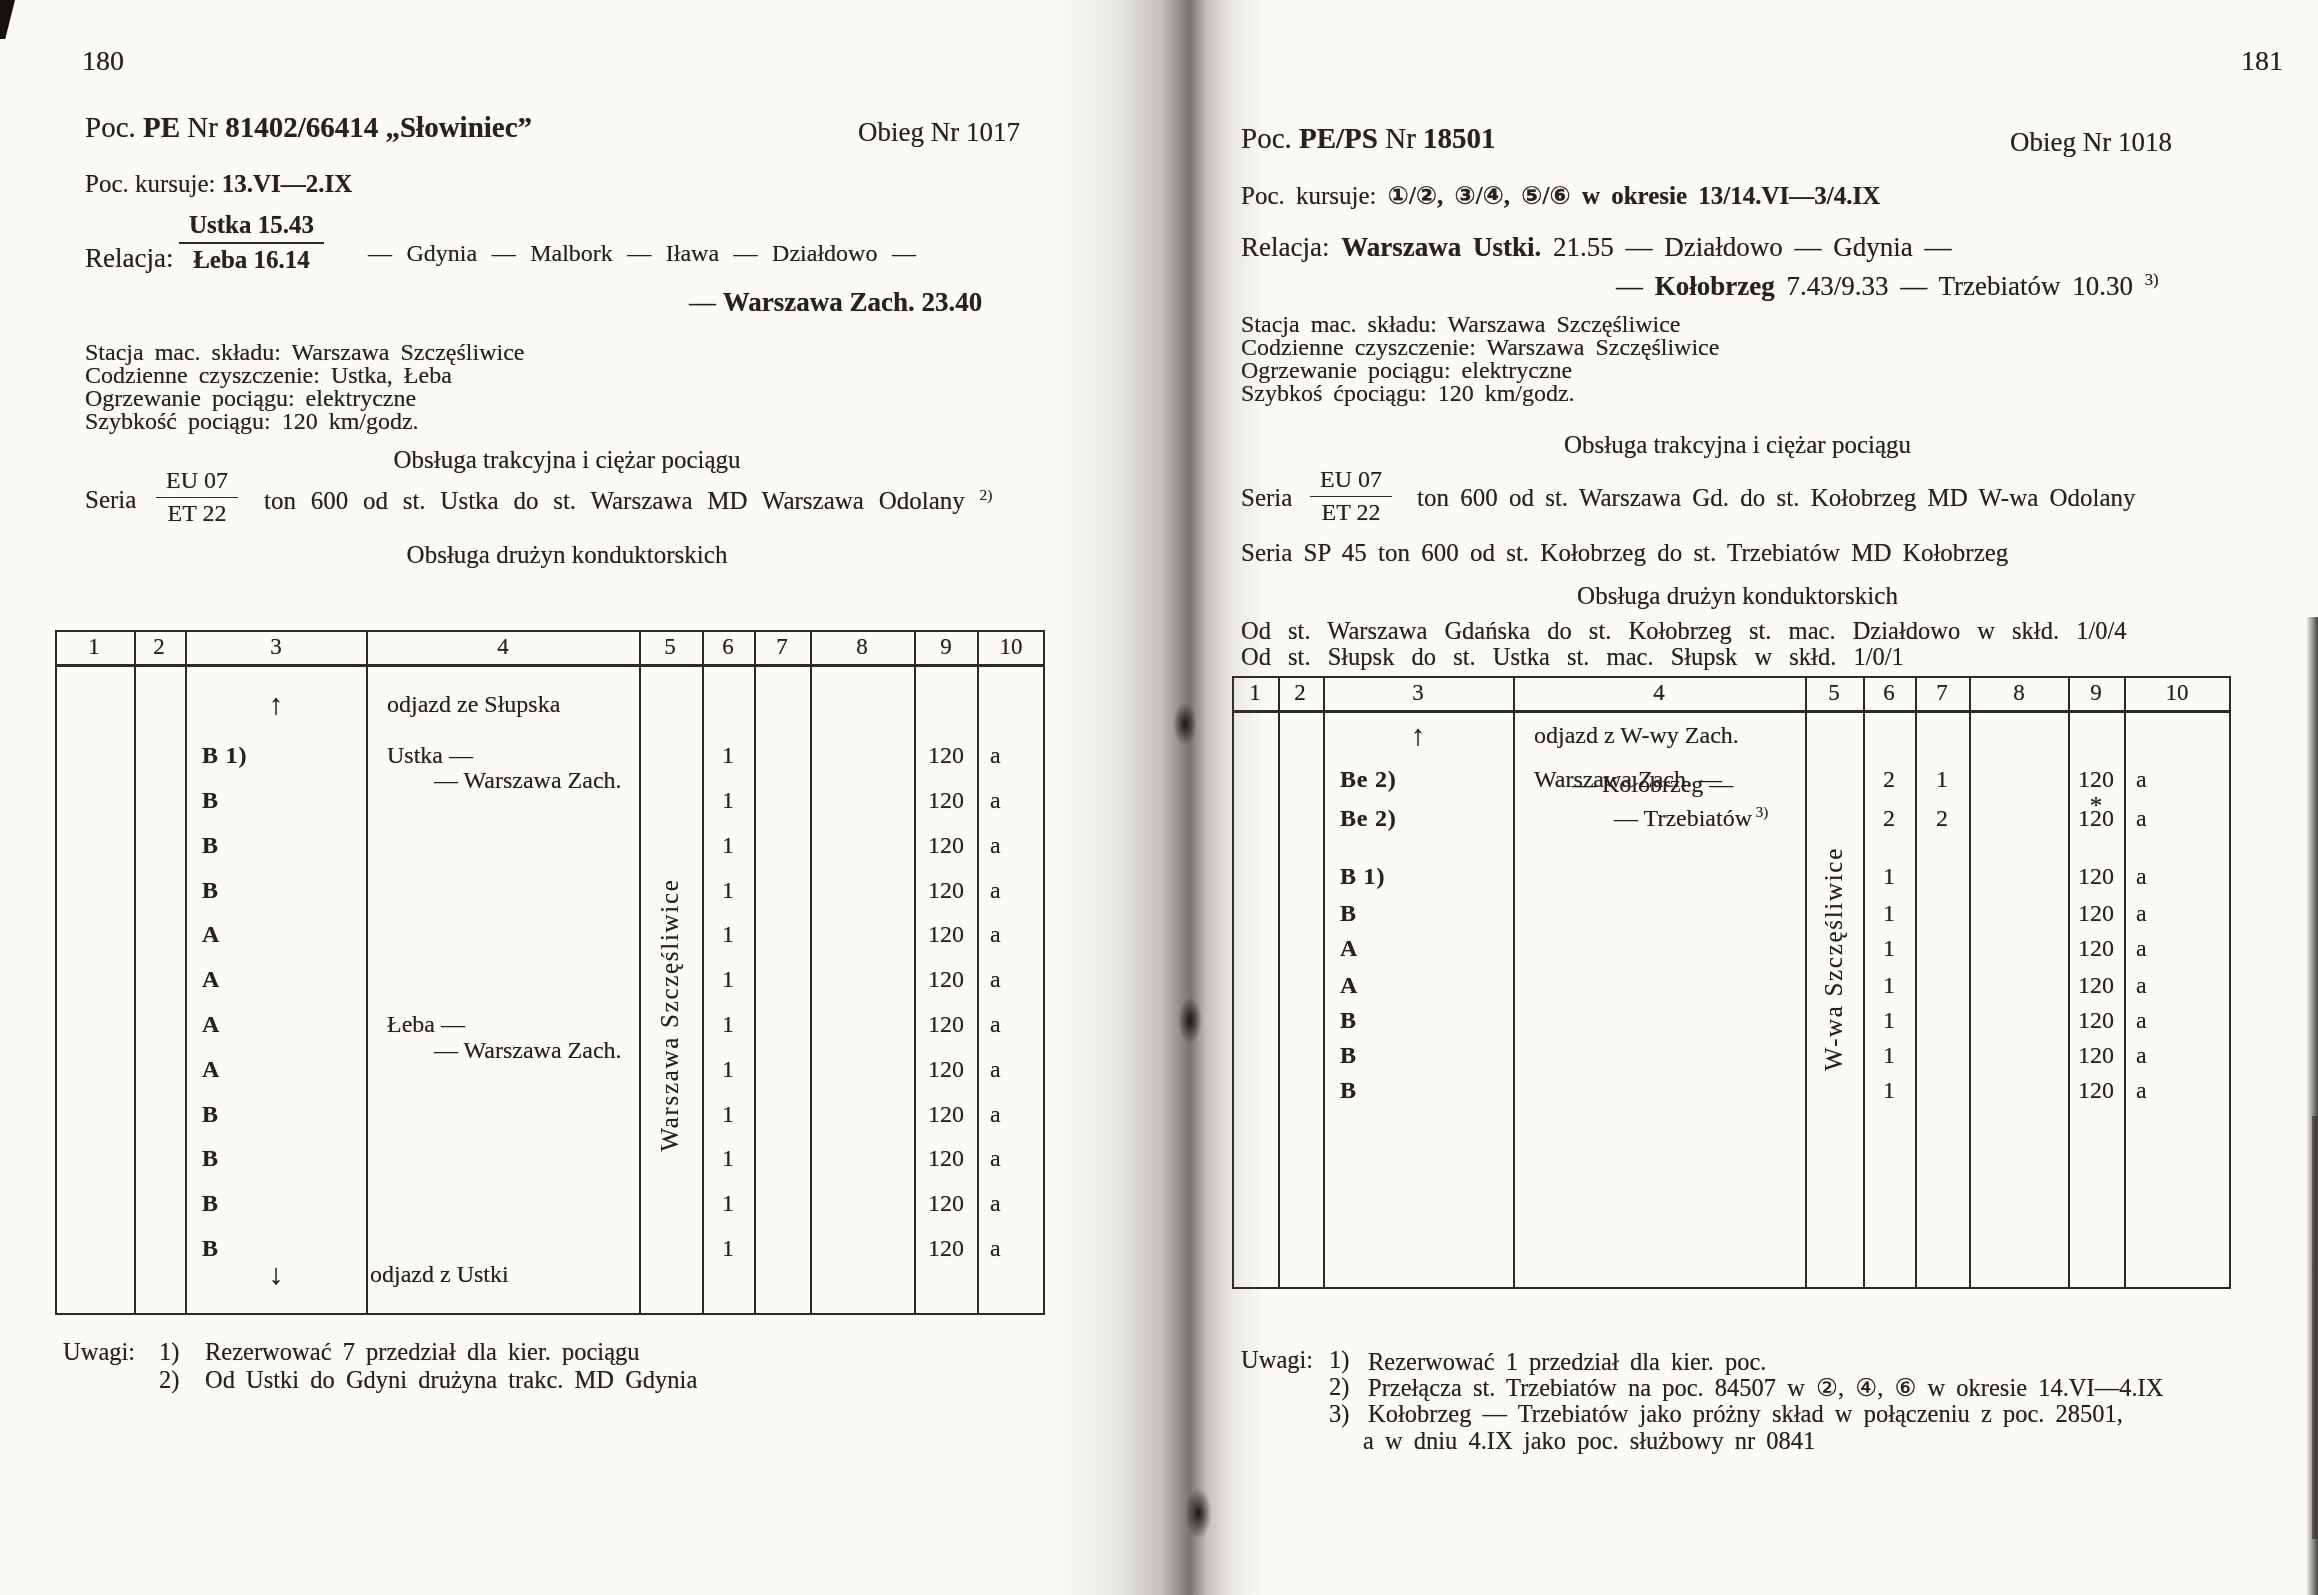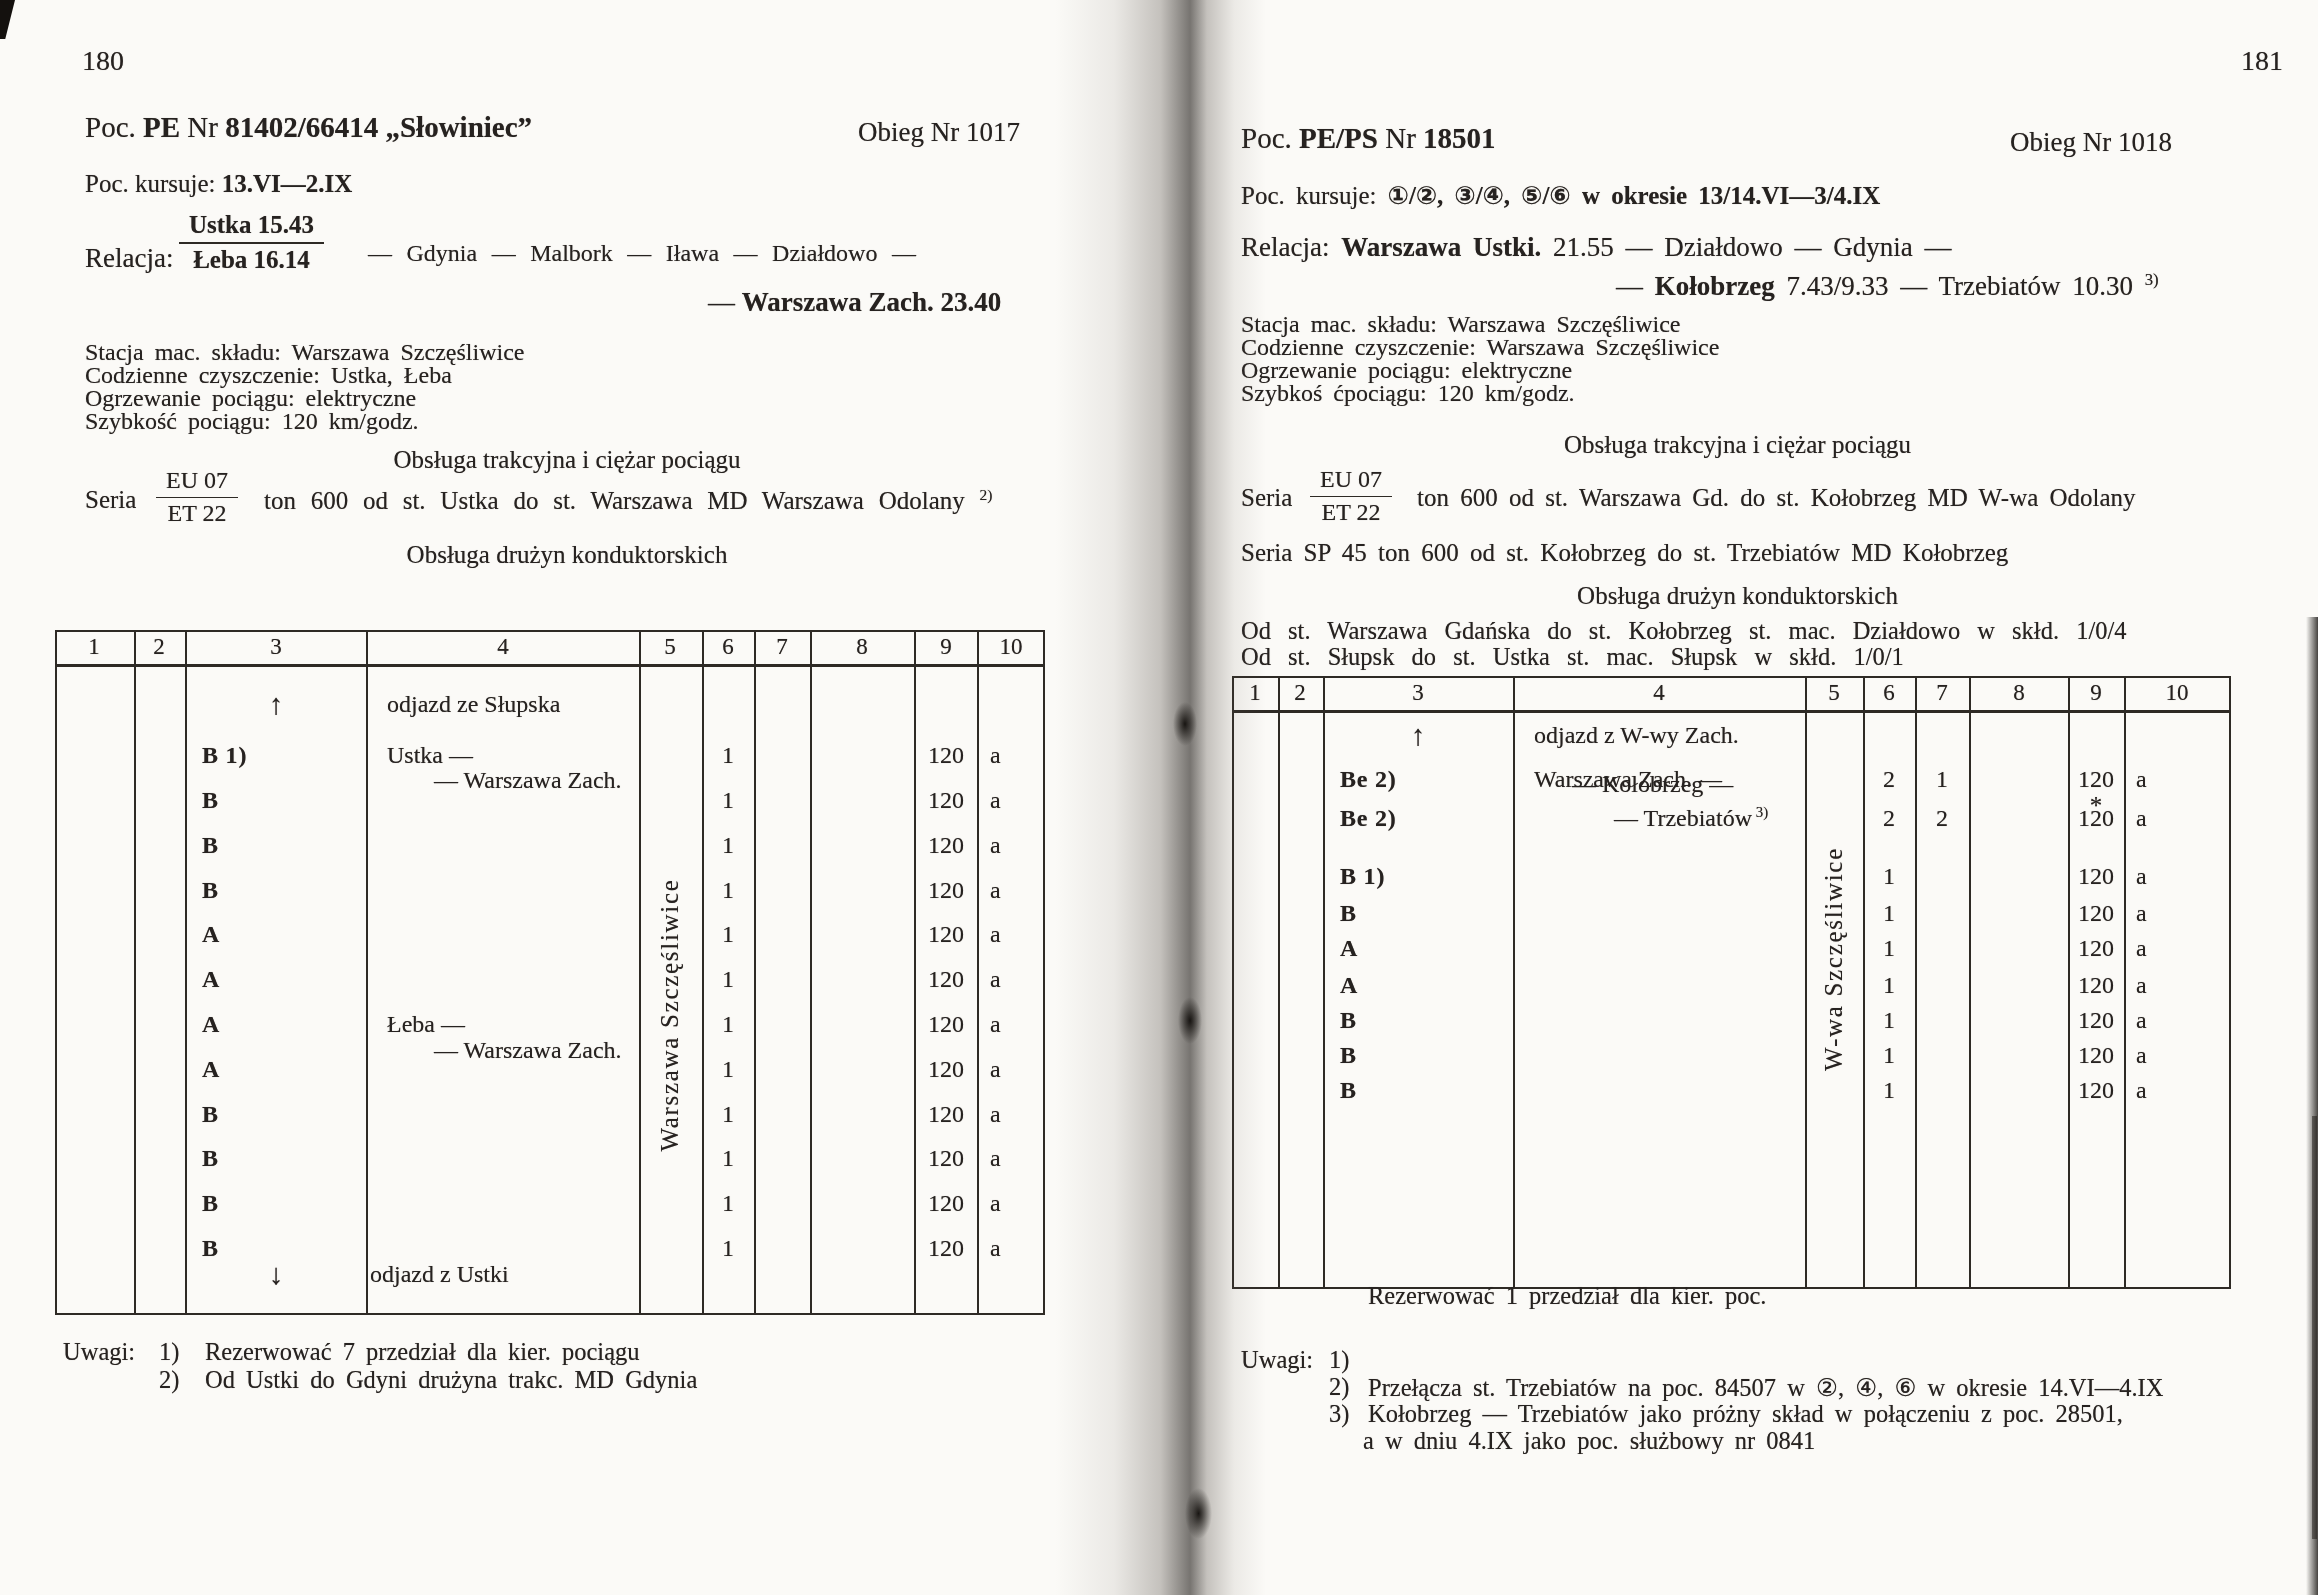--- a/index.html
+++ b/index.html
@@ -47,21 +47,21 @@
   <div class="abs" style="left:858px;top:117px;font-size:27px;">Obieg Nr 1017</div>
 
   <div class="abs" style="left:85px;top:170px;font-size:25px;"><span>Poc. kursuje: </span><b>13.VI—2.IX</b></div>
 
   <div class="abs" style="left:85px;top:243px;font-size:27px;">Relacja:</div>
   <div class="frac" style="left:179px;top:211px;font-size:25px;font-weight:700;">
     <div class="ft">Ustka 15.43</div>
     <div class="fb">Łeba 16.14</div>
   </div>
   <div class="abs ws10" style="left:368px;top:240px;font-size:24px;">— Gdynia — Malbork — Iława — Działdowo —</div>
-  <div class="abs" style="left:708px;top:287px;font-size:27px;"><span>— </span><b>Warszawa Zach. 23.40</b></div>
+  <div class="abs" style="left:689px;top:287px;font-size:27px;"><span>— </span><b>Warszawa Zach. 23.40</b></div>
 
   <div class="abs ws6" style="left:85px;top:341px;font-size:24px;line-height:23px;">
     <div>Stacja mac. składu: Warszawa Szczęśliwice</div>
     <div>Codzienne czyszczenie: Ustka, Łeba</div>
     <div>Ogrzewanie pociągu: elektryczne</div>
     <div>Szybkość pociągu: 120 km/godz.</div>
   </div>
 
   <div class="abs ctr" style="left:85px;top:446px;width:964px;font-size:25px;">Obsługa trakcyjna i ciężar pociągu</div>
 
@@ -266,21 +266,21 @@
       <div class="tc tcc" style="left: 864px; top: 379px;">120</div>
       <div class="tc tcl" style="left: 904px; top: 379px;">a</div>
       <div class="tc tcl car" style="left: 108px; top: 414px;">B</div>
       <div class="tc tcc" style="left: 657px; top: 414px;">1</div>
       <div class="tc tcc" style="left: 864px; top: 414px;">120</div>
       <div class="tc tcl" style="left: 904px; top: 414px;">a</div>
     </div>
 
   <div class="abs" style="left:1241px;top:1346px;font-size:24.5px;">Uwagi:</div>
   <div class="abs" style="left:1329px;top:1346px;font-size:24.5px;">1)</div>
-  <div class="abs ws6" style="left:1368px;top:1282px;font-size:24.5px;">Rezerwować 1 przedział dla kier. poc.</div>
+  <div class="abs ws6" style="left:1368px;top:1348px;font-size:24.5px;">Rezerwować 1 przedział dla kier. poc.</div>
   <div class="abs" style="left:1329px;top:1373px;font-size:24.5px;">2)</div>
   <div class="abs ws6" style="left:1368px;top:1373px;font-size:24.5px;">Przełącza st. Trzebiatów na poc. 84507 w ②, ④, ⑥ w okresie 14.VI—4.IX</div>
   <div class="abs" style="left:1329px;top:1400px;font-size:24.5px;">3)</div>
   <div class="abs ws6" style="left:1368px;top:1400px;font-size:24.5px;">Kołobrzeg — Trzebiatów jako próżny skład w połączeniu z poc. 28501,</div>
   <div class="abs ws6" style="left:1363px;top:1427px;font-size:24.5px;">a w dniu 4.IX jako poc. służbowy nr 0841</div>
 
   <div id="spine"></div>
   <div class="blob" style="left:1173px;top:702px;width:24px;height:44px;"></div>
   <div class="blob" style="left:1178px;top:997px;width:24px;height:47px;"></div>
   <div class="blob" style="left:1185px;top:1488px;width:27px;height:51px;"></div>

